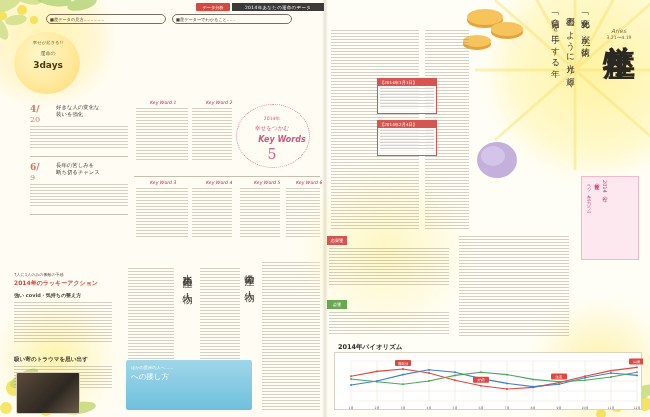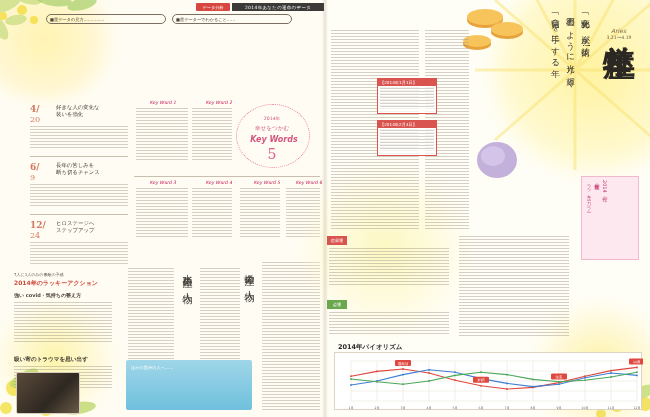--- a/index.html
+++ b/index.html
@@ -44,21 +44,21 @@
   .date-item .dnum{position:absolute;left:0;top:0;font-size:9px;color:#d4785f;font-weight:bold;font-family:"DejaVu Serif","Liberation Serif",serif;}
   .date-item .dsub{position:absolute;left:0;top:11px;font-size:8px;color:#d4785f;font-family:"DejaVu Serif","Liberation Serif",serif;}
   .date-item .dttl{position:absolute;left:26px;top:0px;font-size:5.4px;color:#4a4038;line-height:7px;}
   .date-item .dbody{position:absolute;left:0;top:22px;right:0;}
 
   
   #five-words{position:absolute;left:236px;top:104px;width:74px;height:64px;}
   #five-words .dot{position:absolute;left:0;top:0;width:72px;height:62px;border:1.4px dotted #e87aa0;border-radius:50%;}
   #five-words .l1{position:absolute;left:8px;top:12px;width:56px;text-align:center;font-size:4.6px;color:#d1557f;}
   #five-words .l2{position:absolute;left:8px;top:21px;width:56px;text-align:center;font-size:5.6px;color:#d1557f;}
-  #five-words .l3{position:absolute;left:8px;top:31px;width:60px;text-align:center;font-size:8px;color:#d1557f;font-style:italic;font-weight:bold;}
+  #five-words .l3{position:absolute;left:16px;top:31px;width:60px;text-align:center;font-size:8px;color:#d1557f;font-style:italic;font-weight:bold;}
   #five-words .l4{position:absolute;left:6px;top:42px;width:60px;text-align:center;font-size:14px;color:#e05a8a;font-family:"DejaVu Serif","Liberation Serif",serif;}
 
   
   .vpanel{position:absolute;box-sizing:border-box;}
   .vtitle{position:absolute;writing-mode:vertical-rl;font-size:10px;color:#3d3a36;letter-spacing:2px;font-family:"DejaVu Serif","Liberation Serif",serif;}
 
   
   #zodiac{position:absolute;right:8px;top:6px;width:46px;text-align:center;}
   #zodiac .kanji{font-size:32px;line-height:33px;color:#2b2824;font-family:"DejaVu Serif","Liberation Serif",serif;font-weight:bold;}
   #zodiac .romaji{font-size:6px;color:#7a6a4a;font-style:italic;margin-top:2px;}
@@ -135,20 +135,26 @@
       <span style="font-size:4.2px;color:#4b423a;">■星データーでわかること……</span>
     </div>
 
     <div class="tag" style="left:196px;top:3px;width:34px;height:8px;border-radius:1px;">
       <span>データ分析</span>
     </div>
     <div class="hdr-band" style="left:232px;top:3px;width:92px;height:8px;">
       <span>2014年あなたの運命のデータ</span>
     </div>
 
+    <div id="dest-circle">
+      <div class="ring"></div>
+      <div class="t0">幸せが起きる!!</div>
+      <div class="t1">運命の</div>
+      <div class="t2">3days</div>
+    </div>
 
     <div class="date-item" style="left:30px;top:104px;width:98px;height:46px;">
       <div class="dnum">4/</div>
       <div class="dsub">20</div>
       <div class="dttl" style="white-space:pre-line;">好きな人の変化な
 装いを強化</div>
       <div class="dbody">
         <div class="fakelines dense" style="position:relative;height:24px;">
           <i></i>
             <i></i>
@@ -176,38 +182,20 @@
             <i></i>
             <i></i>
             <i></i>
             <i></i>
             <i></i>
         </div>
       </div>
     </div>
     <div class="rule" style="left:30px;top:214px;width:98px;height:1px;"></div>
 
-    <div class="date-item" style="left:30px;top:220px;width:98px;height:46px;">
-      <div class="dnum">12/</div>
-      <div class="dsub">24</div>
-      <div class="dttl" style="white-space:pre-line;">ヒロステージへ
-ステップアップ</div>
-      <div class="dbody">
-        <div class="fakelines dense" style="position:relative;height:24px;">
-          <i></i>
-            <i></i>
-            <i></i>
-            <i></i>
-            <i></i>
-            <i></i>
-            <i></i>
-            <i></i>
-        </div>
-      </div>
-    </div>
 
     <div class="kw" style="left:150px;top:100px;">Key Word 1</div>
     <div class="txtblk" style="left:136px;top:108px;width:52px;height:62px;">
       <div class="fakelines dense" style="position:relative;height:62px;">
         <i></i>
           <i></i>
           <i></i>
           <i></i>
           <i></i>
           <i></i>
@@ -537,20 +525,21 @@
             <i></i>
             <i></i>
             <i></i>
             <i></i>
         </div>
       </div>
     </div>
 
     <div class="blk" style="left:126px;top:360px;width:126px;height:50px;background:linear-gradient(180deg,#9fd6e8,#6fc0dd);border-radius:2px;color:#fff;padding:5px;">
       <div style="font-size:4.2px;">ほかの星座の人へ……</div>
+      <div style="font-size:7.5px;margin-top:2px;font-family:'DejaVu Serif','Liberation Serif',serif;">への接し方</div>
     </div>
   </div>
 
   <div class="page" id="right-page">
 
     <div class="wash" style="left:160px;top:-40px;width:220px;height:220px;background:radial-gradient(circle,#fff3a0,#fff9cf 55%,rgba(255,255,255,0) 72%);"></div>
     <div class="wash" style="left:-20px;top:150px;width:160px;height:200px;background:radial-gradient(circle,#fdf7c0,rgba(255,255,255,0) 70%);"></div>
     <div class="wash" style="left:200px;top:300px;width:150px;height:140px;background:radial-gradient(circle,#fdf0a2,rgba(255,255,255,0) 70%);"></div>
 
     <svg class="leafy" style="left:150px;top:-30px;width:200px;height:200px;opacity:.45;" viewBox="0 0 200 200">

